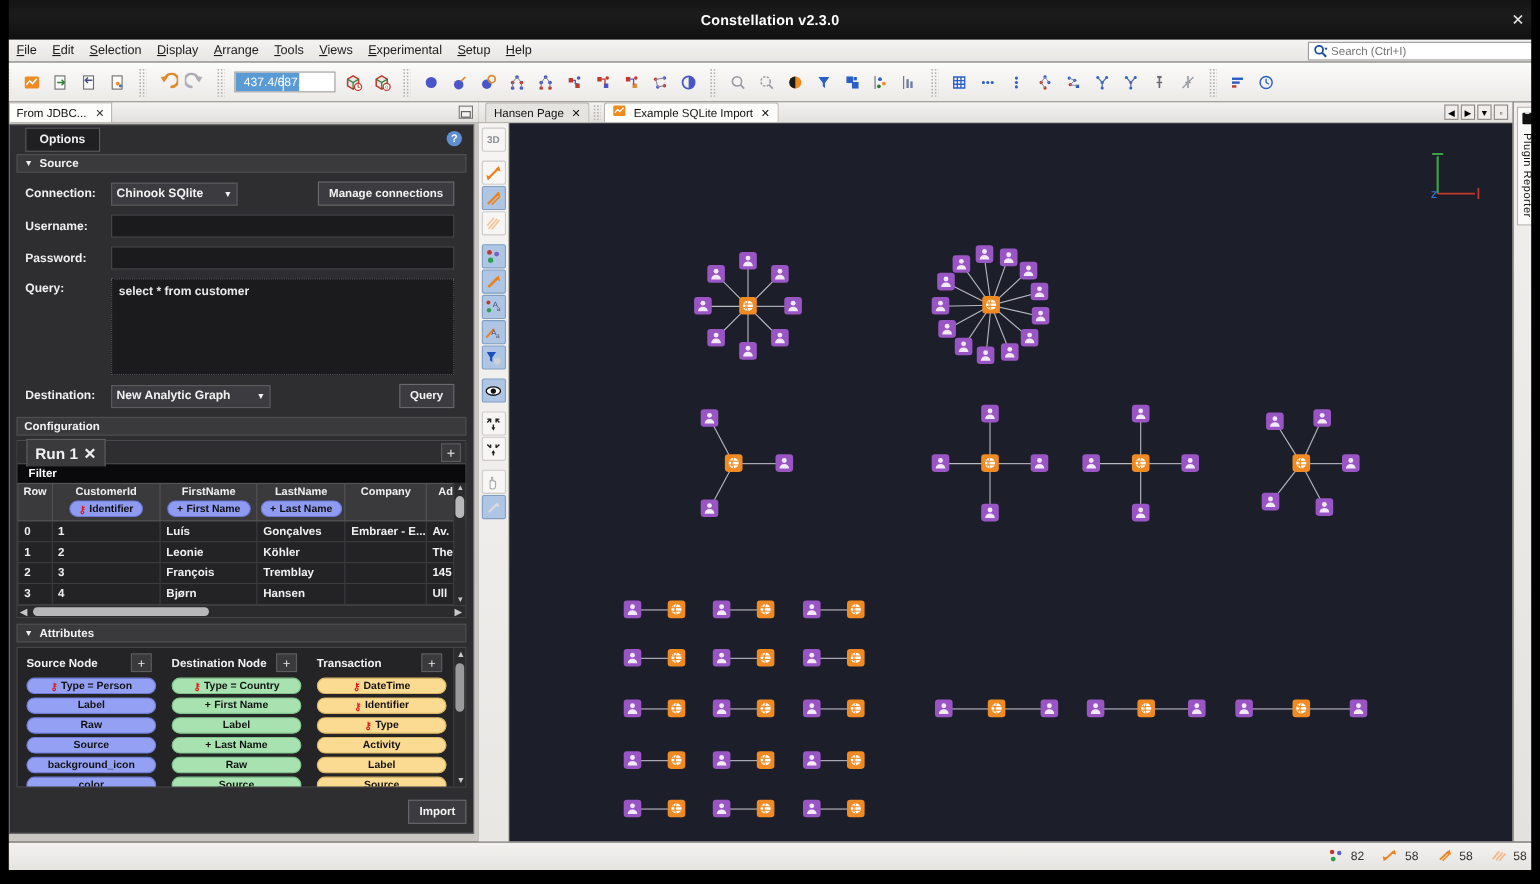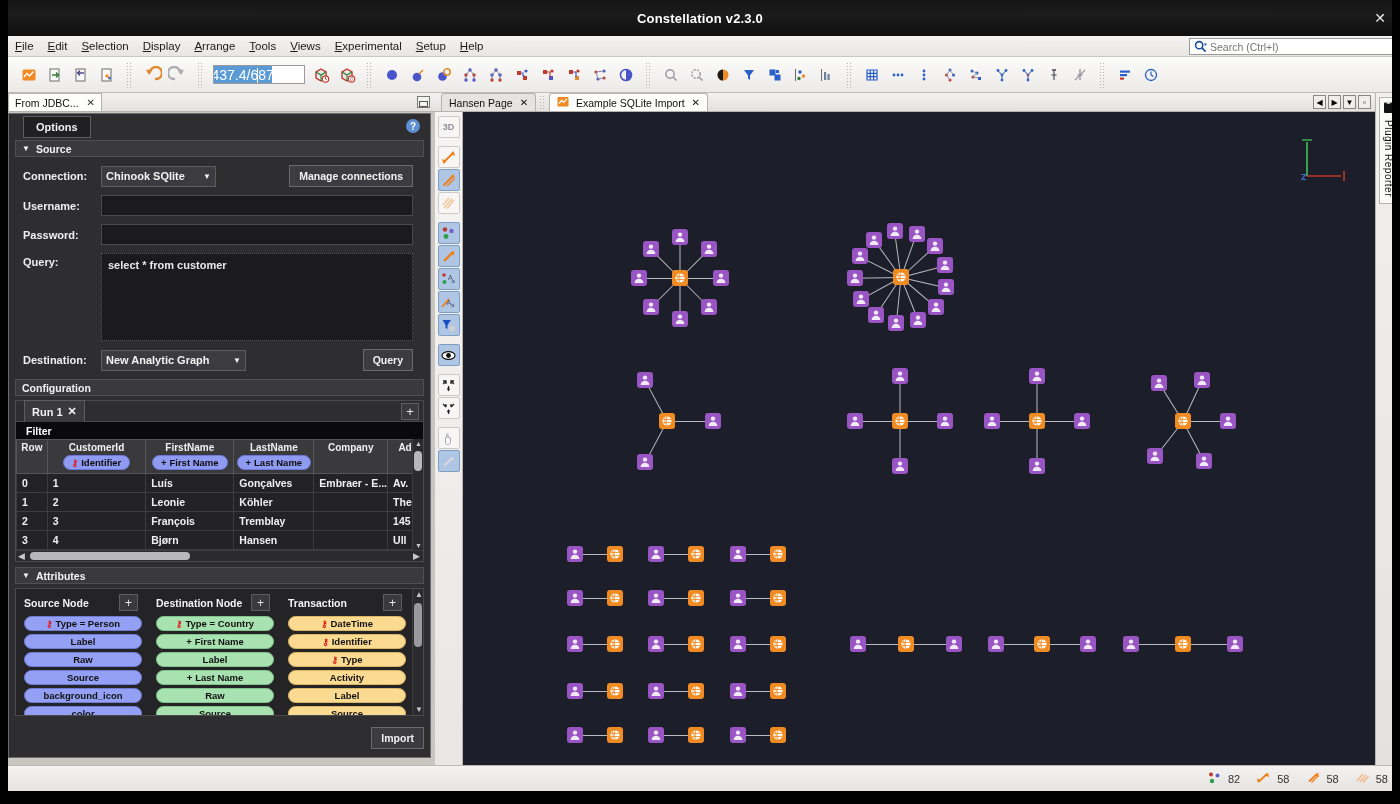--- a/index.html
+++ b/index.html
@@ -35,21 +35,21 @@
   .tb-group { display:flex; align-items:center; height:30px; padding:0 3px; }
   .grip { width:7px; height:26px; margin:0 3px;
     background-image:radial-gradient(#b9b6b1 40%, transparent 41%);
     background-size:3px 3px; }
   .tbtn { width:26px; height:26px; display:flex; align-items:center; justify-content:center;
     cursor:pointer; border:1px solid transparent; border-radius:2px; }
   .memgauge { width:92px; height:19px; border:1px solid #9a9a9a; background:#ffffff;
     position:relative; margin:0 3px; cursor:pointer; overflow:hidden; }
   .memgauge .fill { position:absolute; left:0; top:0; height:100%; background:#5b9bd5; }
   .memgauge .mtxt { position:absolute; left:0; top:0; width:100%; height:100%;
-    display:flex; align-items:center; justify-content:center; font-size:14px; color:#ffffff; }
+    display:flex; align-items:center; justify-content:center; font-size:11px; color:#ffffff; }
   .memgauge .slash { position:absolute; left:48%; top:2px; width:1px; height:15px; background:#fff; }
 
   
   .left-dock { position:absolute; left:0; top:93px; width:435px; height:672px; background:#c9c6c1; }
   .ldock-tabs { position:absolute; left:0; top:0; width:435px; height:19px;
     background:linear-gradient(#f3f2f0,#e3e1de); border-bottom:1px solid #b6b3ae;
     display:flex; align-items:center; }
   .ldock-tab { height:18px; background:#fdfdfc; border:1px solid #b6b3ae; border-bottom:none;
     margin-left:8px; padding:4px 6px; display:flex; align-items:center; gap:8px; font-size:10.5px; color:#111;
     cursor:pointer; }
@@ -88,21 +88,21 @@
     font-weight:bold; padding:4px 9px; cursor:pointer; }
   .txtfield { flex:1; height:21px; background:#1b1b1e; border:1px solid #4a4a4d; }
   .qarea { flex:1; height:88px; background:#1b1b1e; border:1px dotted #55555a; color:#e8e8e8;
     font-size:11px; padding:5px 6px; font-weight:bold; }
 
   
   .cfg-body { margin:4px 6px 0; background:#242427; border:1px solid #4a4a4d; }
   .run-tabrow { height:21px; display:flex; align-items:center; background:#2e2e31; position:relative;
     border-bottom:1px solid #4a4a4d; }
   .run-tab { background:#3a3a3d; border:1px solid #5d5d60; border-bottom:none; color:#f0f0f0;
-    font-size:11px; font-weight:bold; padding:4px 7px; margin-left:8px; display:flex; gap:5px;
+    font-size:14px; font-weight:bold; padding:4px 7px; margin-left:8px; display:flex; gap:5px;
     align-items:center; cursor:pointer; }
   .plus-btn { position:absolute; right:4px; top:2px; width:18px; height:17px; background:#3a3a3d;
     border:1px solid #5d5d60; color:#e8e8e8; font-size:13px; display:flex; align-items:center;
     justify-content:center; cursor:pointer; }
   .filter-bar { height:17px; background:#0a0a0c; color:#fff; font-size:10.5px; font-weight:bold;
     display:flex; align-items:center; padding-left:10px; }
 
   table.grid { border-collapse:collapse; width:100%; table-layout:fixed; }
   table.grid th { background:#3a3a3d; border:1px solid #565659; color:#f0f0f0; font-size:10px;
     font-weight:bold; padding:2px 2px 3px; vertical-align:top; }

